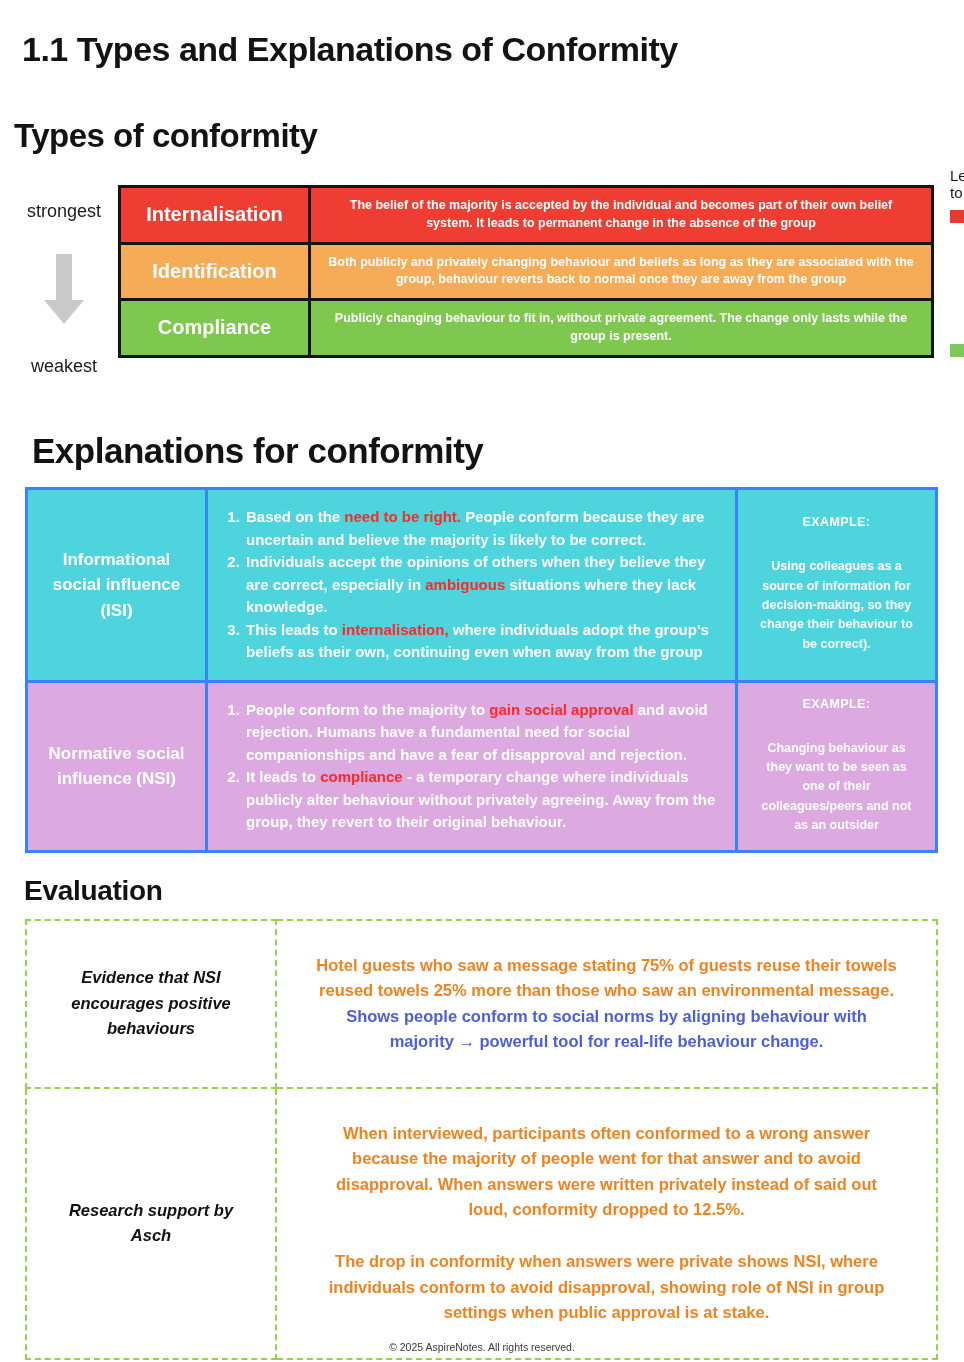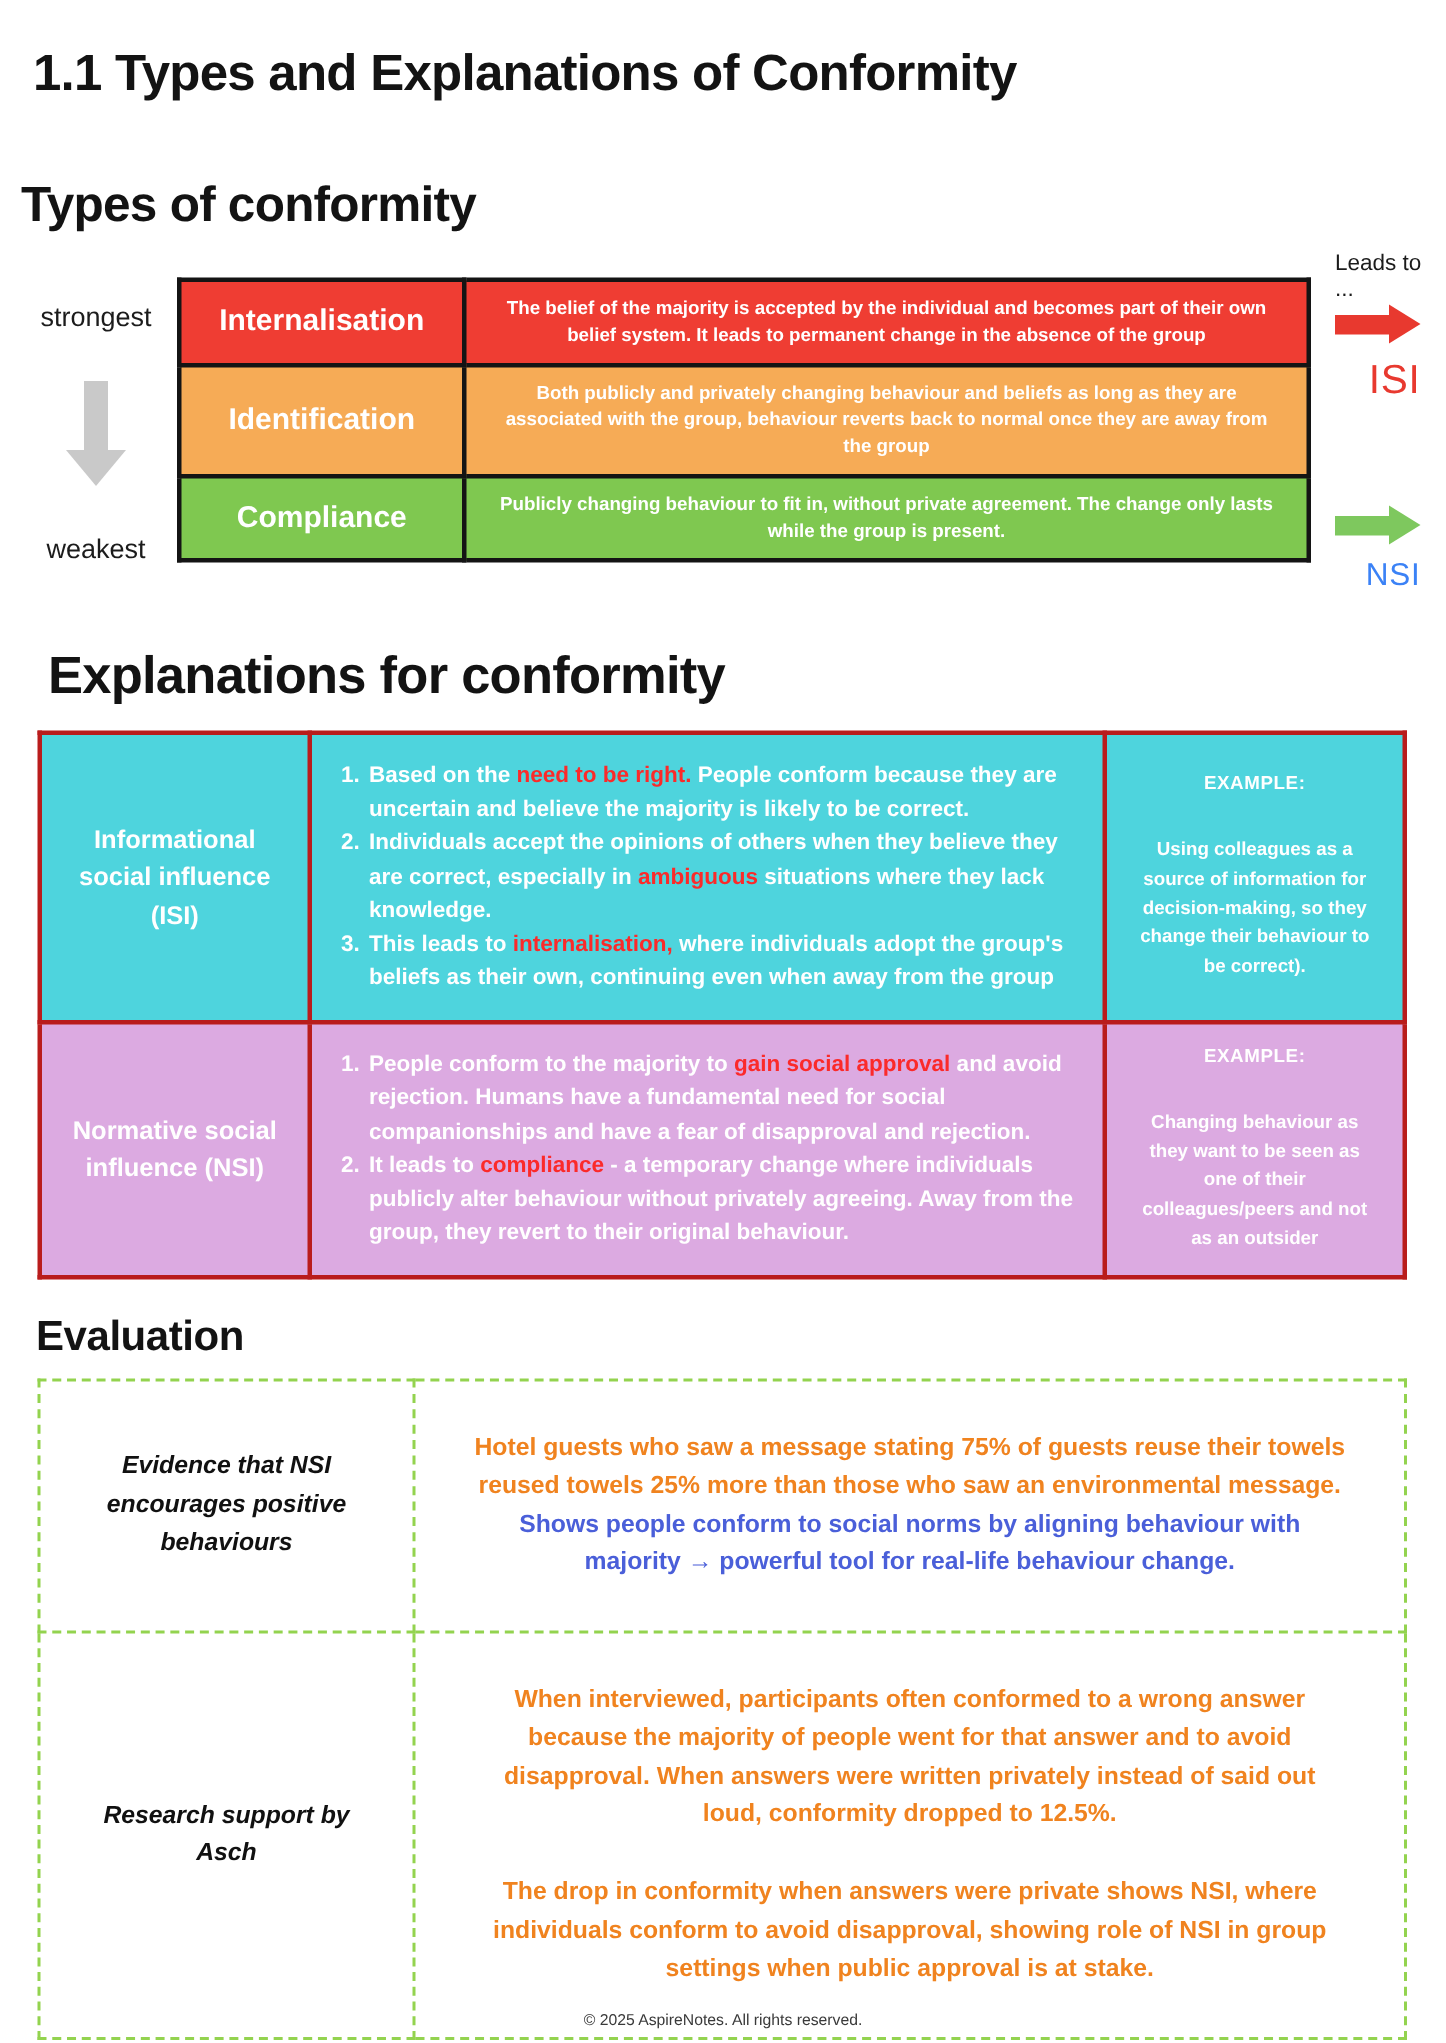--- a/index.html
+++ b/index.html
@@ -20,21 +20,21 @@
   .types-layout { display: flex; align-items: flex-start; padding-left: 10px; }
   .types-left {
     width: 108px; height: 202px; display: flex; flex-direction: column;
     align-items: center; justify-content: space-between; padding: 16px 0 10px;
   }
   .strength-label { font-size: 18px; color: #1c1c1c; }
   .arrow-down { display: flex; flex-direction: column; align-items: center; margin: 6px 0; }
   .down-shaft { width: 16px; height: 46px; background: #c9c9c9; }
   .down-head { width: 0; height: 0; border-left: 20px solid transparent; border-right: 20px solid transparent; border-top: 24px solid #c9c9c9; }
 
-  table.types-table { border-collapse: collapse; width: 756px; table-layout: fixed; }
+  table.types-table { border-collapse: collapse; width: 816px; table-layout: fixed; }
   table.types-table td { border: 3px solid #141414; }
   .type-name-cell { width: 190px; text-align: center; color: #ffffff; font-weight: 700; font-size: 20px; padding: 6px 4px; }
   .type-desc-cell { color: #ffffff; font-weight: 700; font-size: 12.5px; line-height: 1.42; text-align: center; padding: 9px 16px; }
 
   .types-right { position: relative; flex: 1; height: 202px; }
   .leads-to { position: absolute; top: -18px; left: 16px; font-size: 15px; color: #1c1c1c; }
   .arrow-row { position: absolute; display: flex; align-items: flex-end; gap: 9px; left: 16px; flex-direction: column; }
   .arrow-row.isi { top: 18px; }
   .arrow-row.nsi { top: 152px; }
   .arrow-right { display: inline-flex; align-items: center; }
@@ -42,21 +42,21 @@
   .arrow-head { width: 0; height: 0; border-top: 13px solid transparent; border-bottom: 13px solid transparent; }
   .arrow-right.red .arrow-shaft { background: #e8392f; }
   .arrow-right.red .arrow-head { border-left: 21px solid #e8392f; }
   .arrow-right.green .arrow-shaft { background: #7ec85e; }
   .arrow-right.green .arrow-head { border-left: 21px solid #7ec85e; }
   .isi-text { font-size: 27px; color: #e8392f; letter-spacing: 0.5px; }
   .nsi-text { font-size: 21px; color: #3b82f6; letter-spacing: 0.5px; }
 
   
   table.exp-table { border-collapse: collapse; width: 913px; margin-left: 25px; table-layout: fixed; }
-  table.exp-table td { border: 3px solid #b91c1c; vertical-align: middle; }
+  table.exp-table td { border: 3px solid #3b82f6; vertical-align: middle; }
   .exp-label-cell { width: 180px; text-align: center; color: #ffffff; font-weight: 700; font-size: 17px; line-height: 1.5; padding: 8px 10px; }
   .exp-points-cell { padding: 16px 8px 16px 6px; }
   .exp-points-cell ol { margin: 0; padding-left: 30px; color: #ffffff; font-weight: 700; font-size: 15px; line-height: 1.5; }
   .exp-points-cell li { padding-left: 2px; }
   .exp-example-cell { width: 200px; text-align: center; color: #ffffff; font-weight: 700; padding: 14px 16px; }
   .example-title { font-size: 12.5px; letter-spacing: 0.4px; margin-bottom: 28px; }
   .example-text { font-size: 12.5px; line-height: 1.55; }
 
   
   table.eval-table { border-collapse: collapse; width: 913px; margin-left: 25px; table-layout: fixed; }

